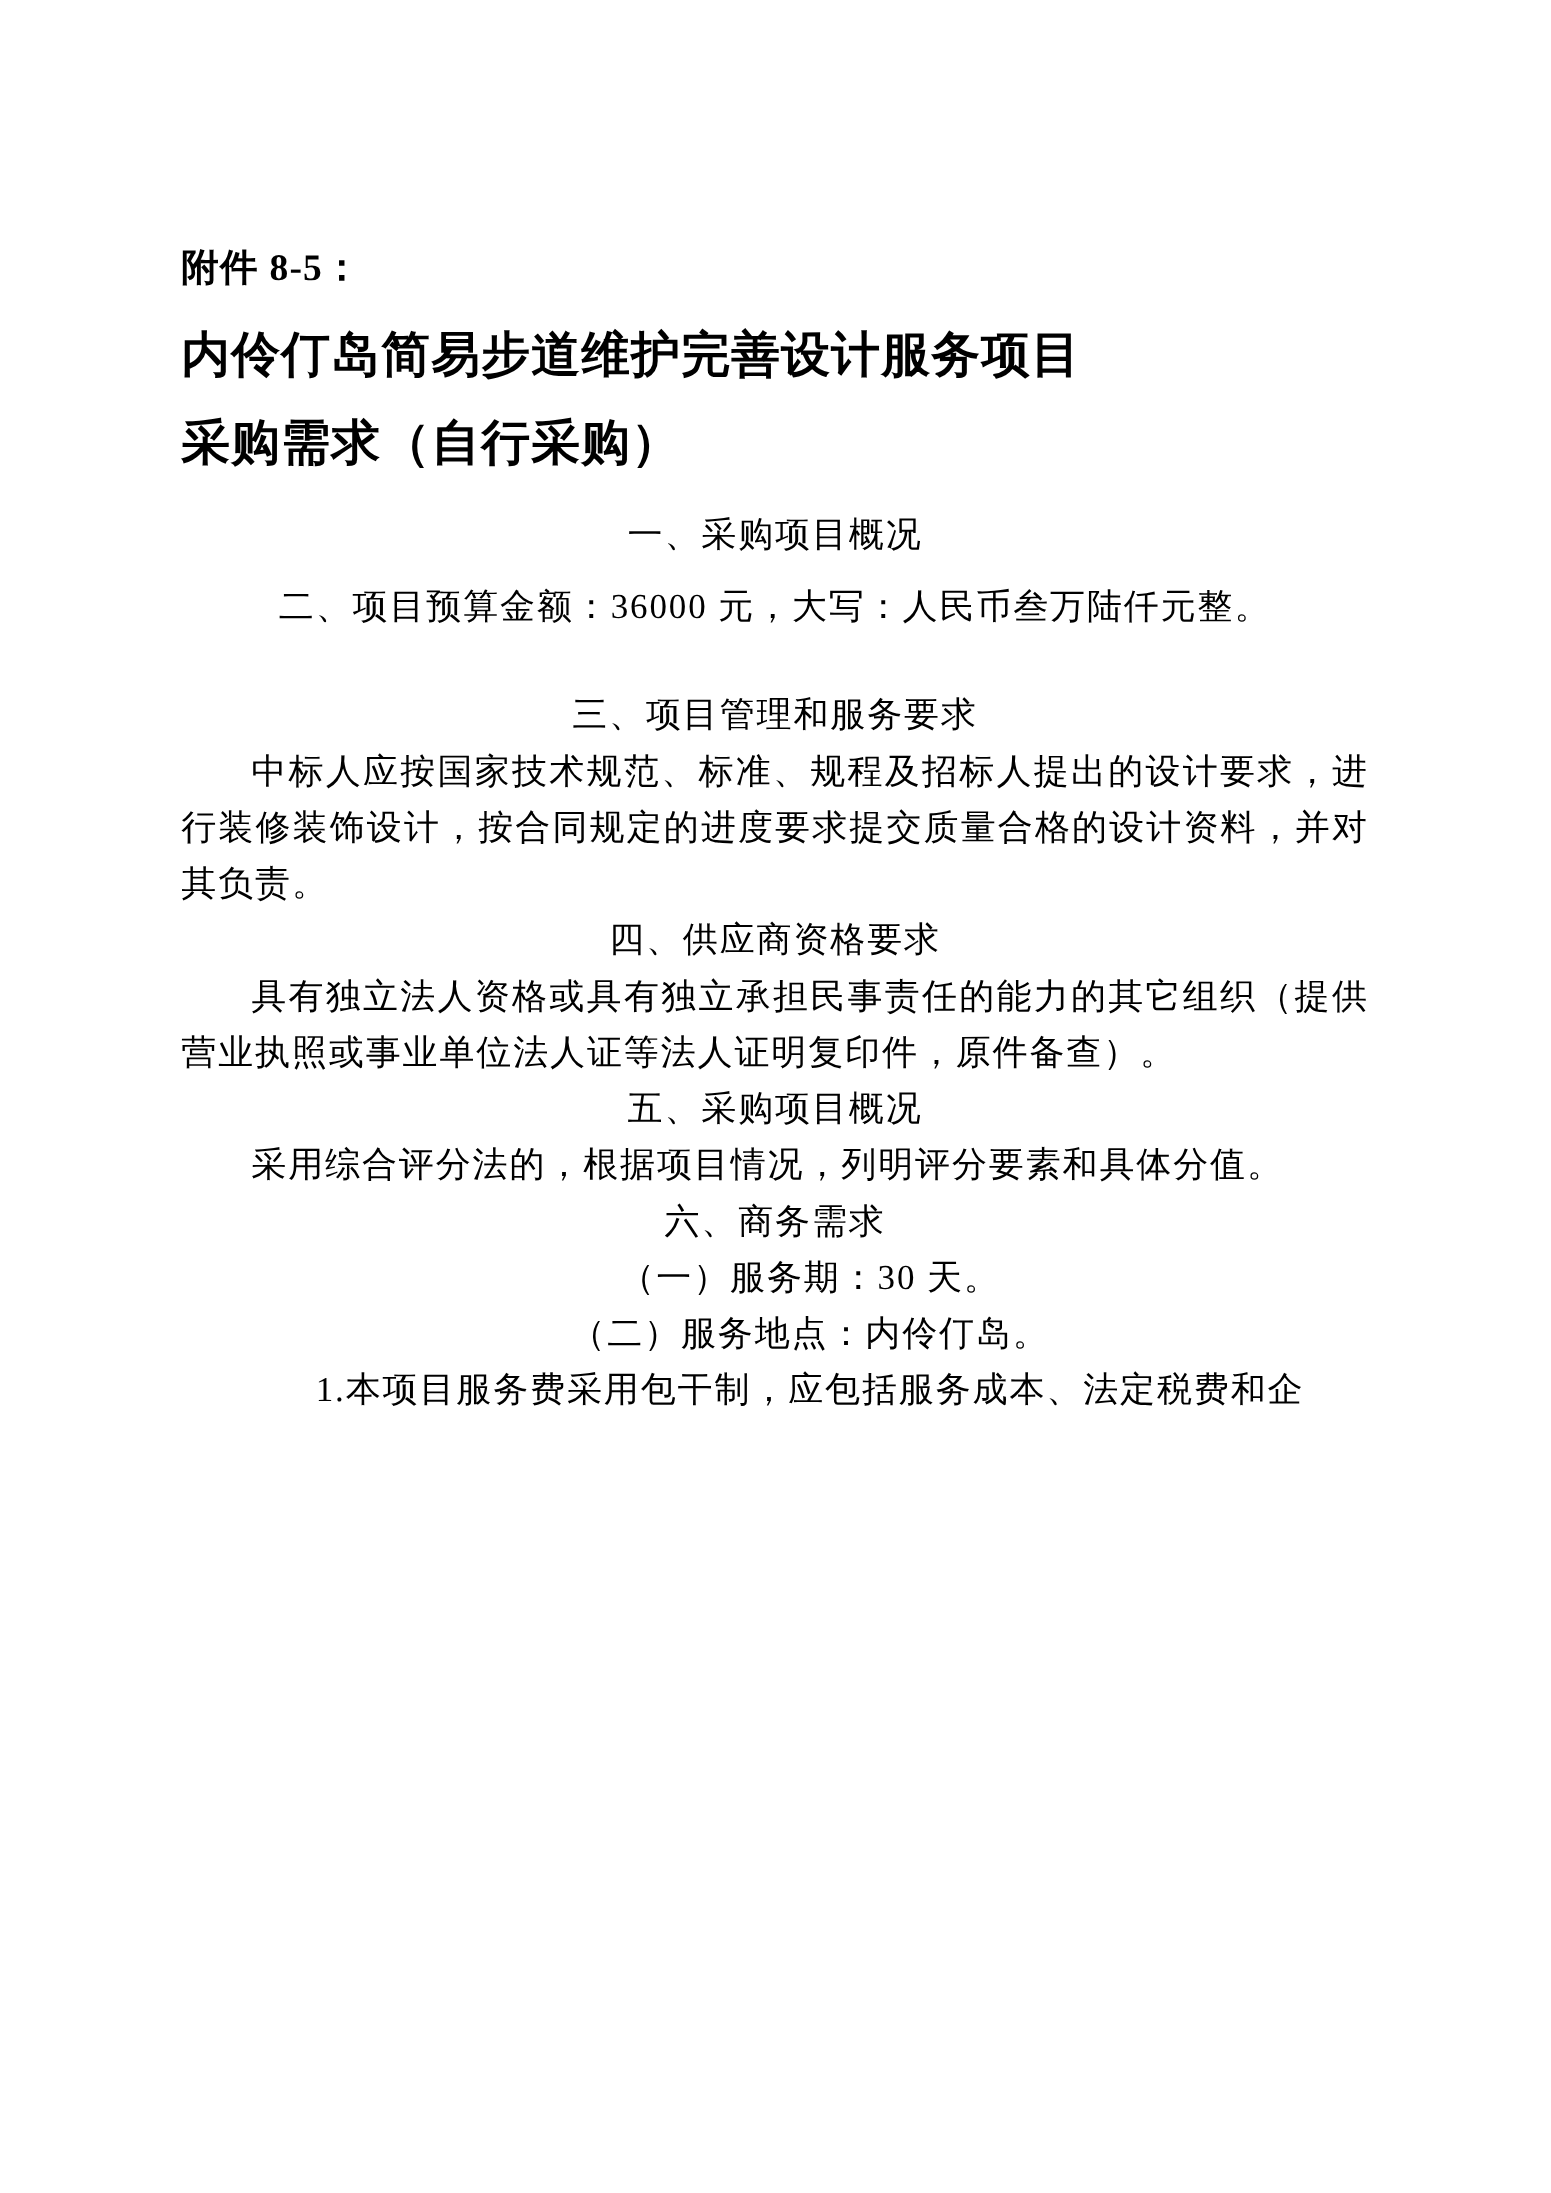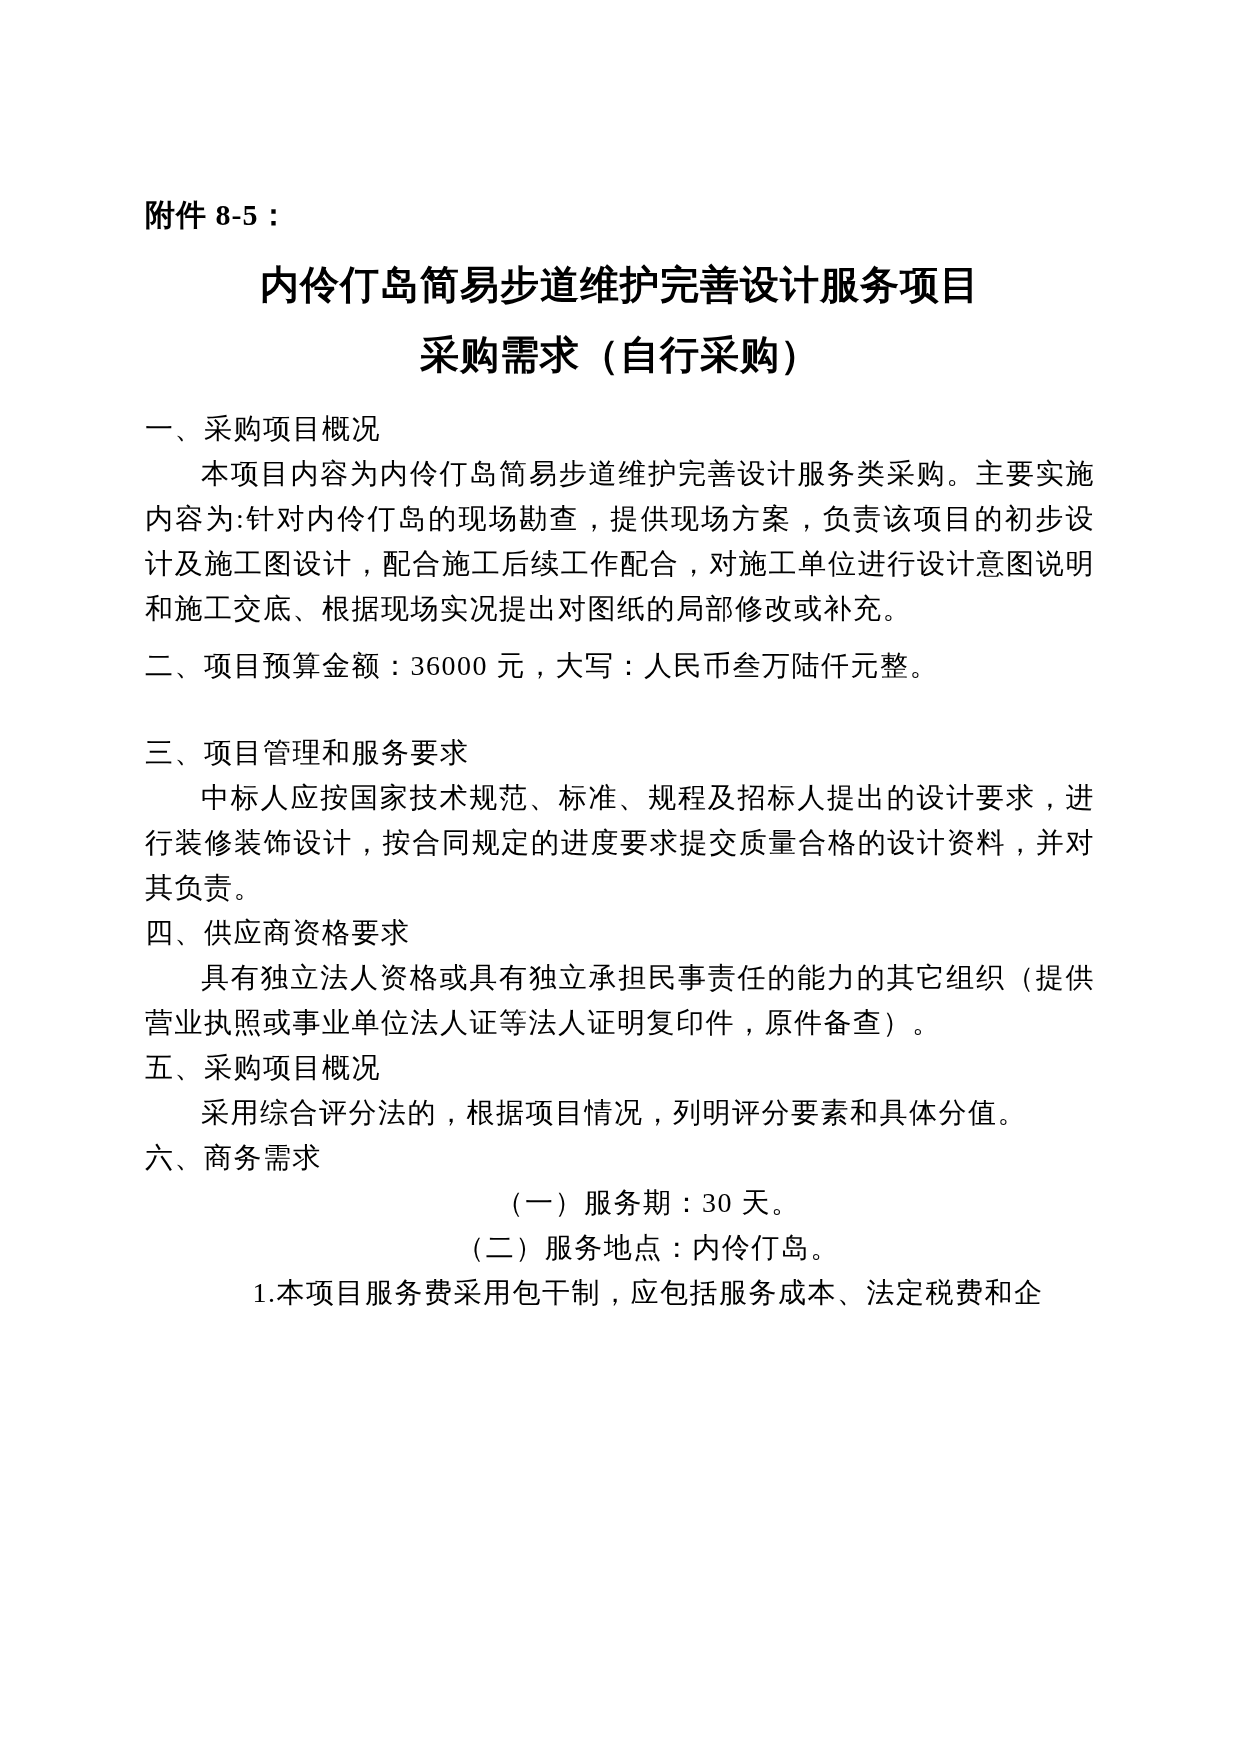--- a/index.html
+++ b/index.html
@@ -22,37 +22,36 @@
     background: #ffffff;
   }
   .attachment-label {
     font-size: 30px;
     font-weight: bold;
     letter-spacing: 1px;
     line-height: 38px;
     margin-bottom: 16px;
   }
   .doc-title {
-    text-align: center;
     font-weight: bold;
     font-size: 39px;
     line-height: 70px;
     letter-spacing: 1px;
   }
   .content {
     margin-top: 16px;
   }
   .para {
     font-size: 28px;
     line-height: 45px;
     letter-spacing: 1.5px;
     margin: 0;
   }
   .para.h {
-    text-align: left;
+    text-align: center;
   }
   .para.body {
     text-indent: 2em;
     text-align: justify;
     text-justify: inter-character;
   }
   .para.item {
     text-indent: 2em;
     text-align: center;
   }
@@ -69,21 +68,20 @@
   <div class="attachment-label">附件 8-5：</div>
 
   <div class="doc-title">内伶仃岛简易步道维护完善设计服务项目</div>
 
   <div class="doc-title">采购需求（自行采购）</div>
 
   <div class="content">
 
     <p class="para h">一、采购项目概况</p>
 
-    <p class="para body">本项目内容为内伶仃岛简易步道维护完善设计服务类采购。主要实施内容为:针对内伶仃岛的现场勘查，提供现场方案，负责该项目的初步设计及施工图设计，配合施工后续工作配合，对施工单位进行设计意图说明和施工交底、根据现场实况提出对图纸的局部修改或补充。</p>
 
     <p class="para h budget">二、项目预算金额：36000 元，大写：人民币叁万陆仟元整。</p>
 
     <p class="para h">三、项目管理和服务要求</p>
 
     <p class="para body">中标人应按国家技术规范、标准、规程及招标人提出的设计要求，进行装修装饰设计，按合同规定的进度要求提交质量合格的设计资料，并对其负责。</p>
 
     <p class="para h">四、供应商资格要求</p>
 
     <p class="para body">具有独立法人资格或具有独立承担民事责任的能力的其它组织（提供营业执照或事业单位法人证等法人证明复印件，原件备查）。</p>

